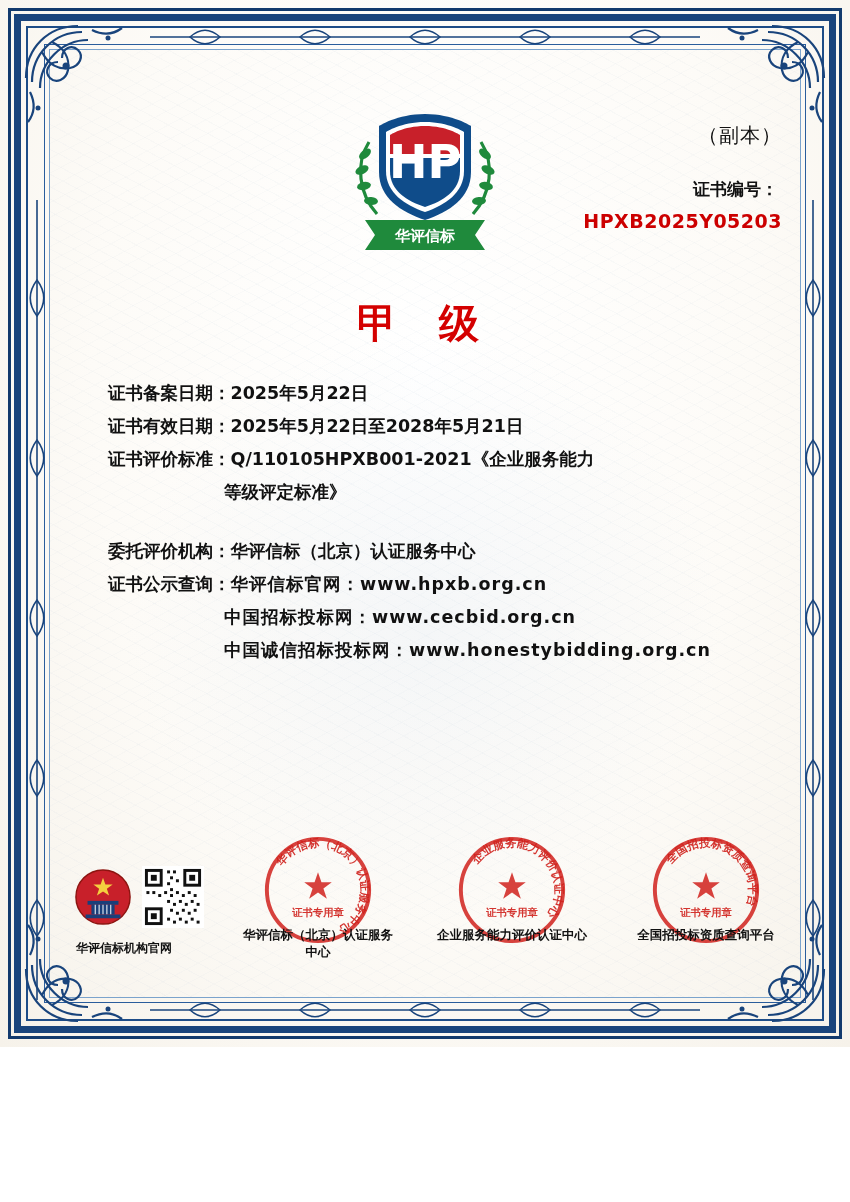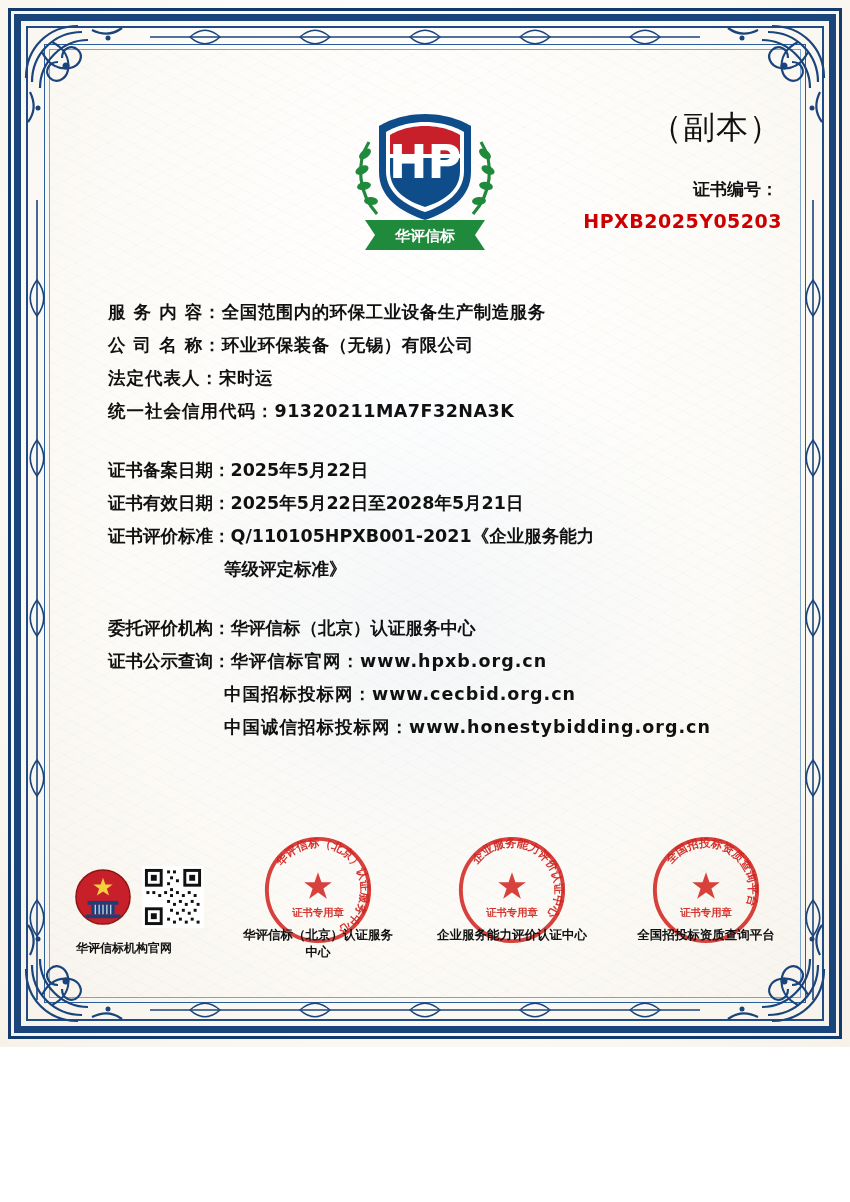--- a/index.html
+++ b/index.html
@@ -71,22 +71,22 @@
 
   
   .content{position:absolute;left:60px;top:60px;right:60px;bottom:60px;}
 
   .header{position:relative;height:170px;}
   .logo{
     position:absolute;left:50%;transform:translateX(-50%);
     top:42px;width:200px;height:150px;
   }
   .copy-label{
-    position:absolute;right:8px;top:46px;
-    font-size:32px;color:#111;letter-spacing:1px;
+    position:absolute;right:8px;top:62px;
+    font-size:20px;color:#111;letter-spacing:1px;
     font-family:Liberation Sans, sans-serif;
   }
   .cert-no-label{
     position:absolute;right:12px;top:118px;
     font-size:17px;color:#111;font-weight:600;
   }
   .cert-no-value{
     position:absolute;right:8px;top:150px;
     font-size:19px;color:#cc0000;font-weight:bold;letter-spacing:.5px;
   }
@@ -273,35 +273,22 @@
         <text x="100" y="139" text-anchor="middle" font-size="15" font-weight="bold" fill="#ffffff" font-family="'DejaVu Sans',sans-serif">华评信标</text>
       </svg>
 
       <div class="copy-label">（副本）</div>
       <div class="cert-no-label">证书编号：</div>
       <div class="cert-no-value">HPXB2025Y05203</div>
     </div>
 
     <div class="title-block">
     </div>
-
-    <div class="fields">
-      <div class="f-row">
-        <span class="lbl spaced">服 务 内 容：</span><span class="val">全国范围内的环保工业设备生产制造服务</span>
-      </div>
-      <div class="f-row">
-        <span class="lbl spaced">公 司 名 称：</span><span class="val">环业环保装备（无锡）有限公司</span>
-      </div>
-      <div class="f-row">
-        <span class="lbl">法定代表人：</span><span class="val">宋时运</span>
-      </div>
-      <div class="f-row">
-        <span class="lbl spaced">统一社会信用代码：</span><span class="val spaced">91320211MA7F32NA3K</span>
-      </div>
-    </div>
+    <div class="grade">甲 级</div>
+
 
     <div class="dates">
       <div class="d-row">
         <span class="lbl">证书备案日期：</span><span class="val">2025年5月22日</span>
       </div>
       <div class="d-row">
         <span class="lbl">证书有效日期：</span><span class="val">2025年5月22日至2028年5月21日</span>
       </div>
       <div class="d-row">
         <span class="lbl">证书评价标准：</span><span class="val">Q/110105HPXB001-2021《企业服务能力</span>

